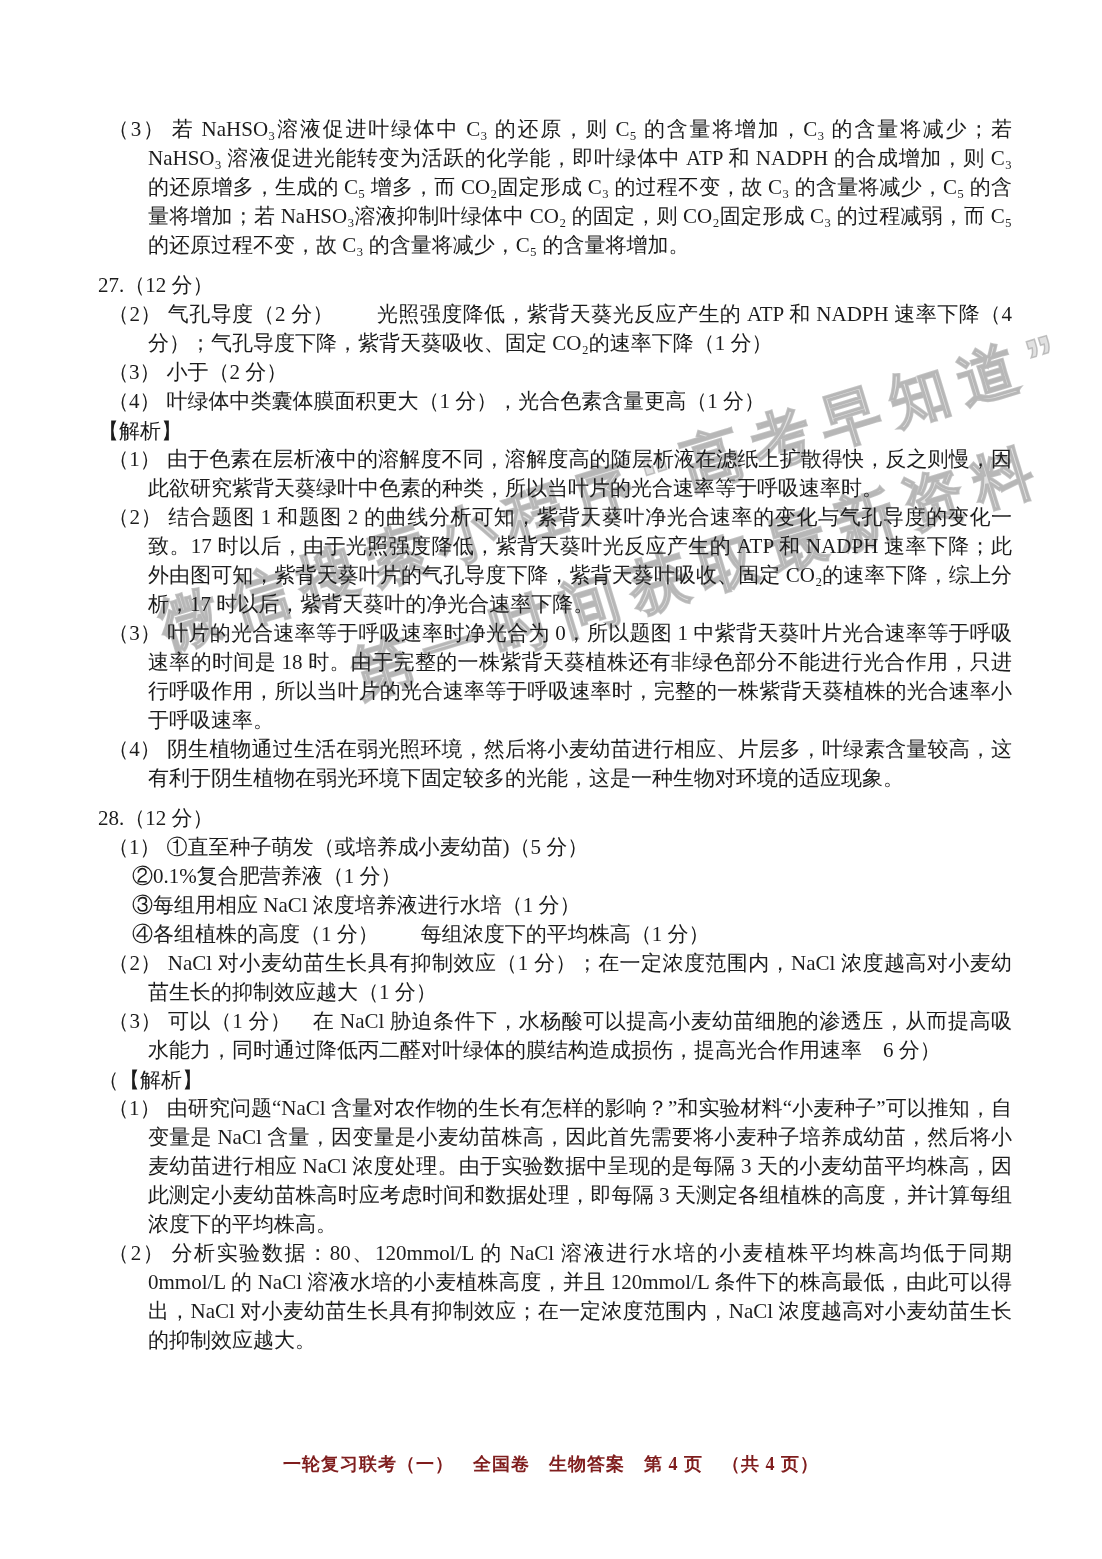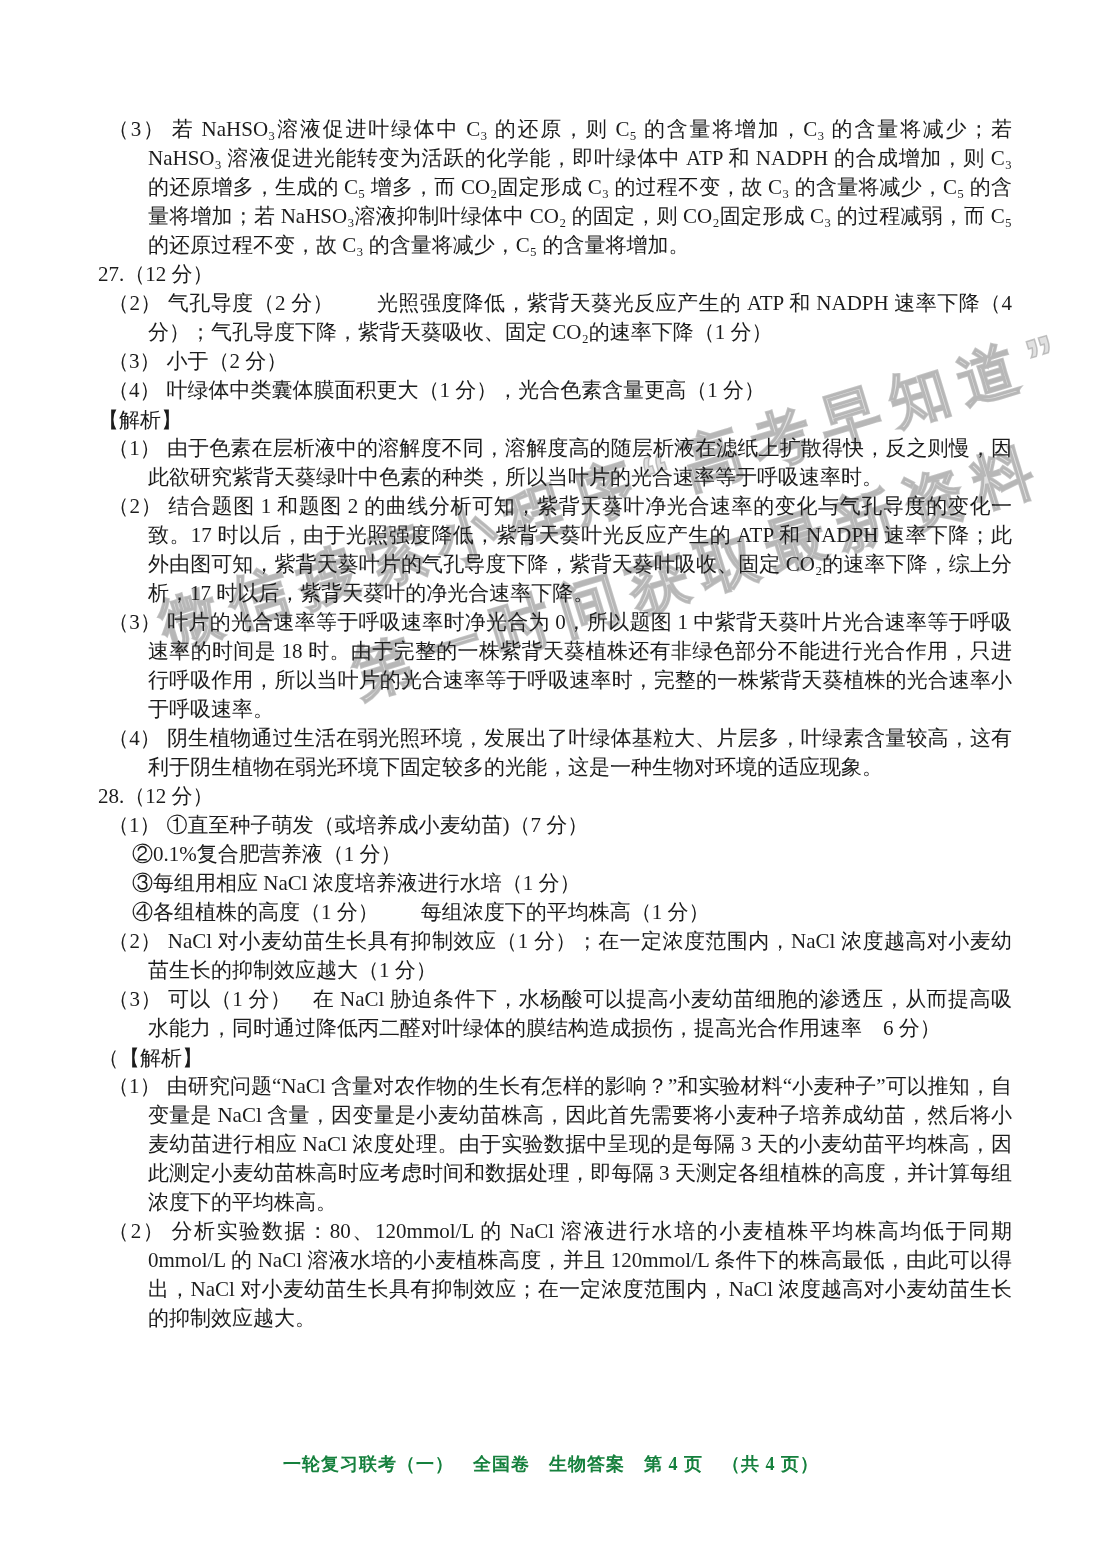--- a/index.html
+++ b/index.html
@@ -28,21 +28,21 @@
   .blk-item .lbl { margin-right: 6px; }
   .blk-head {
     padding-left: 3px;
     text-indent: 0;
   }
   .blk-head.bold { font-weight: normal; font-family: "Liberation Sans", "DejaVu Sans", sans-serif; }
   .blk-sub {
     padding-left: 37px;
     text-indent: 0;
   }
-  .sec-gap { margin-top: 0; }
+  .sec-gap { margin-top: 11px; }
 
   .watermark {
     position: absolute;
     left: 150px; top: 590px;
     z-index: 1;
     transform: rotate(-17deg);
     transform-origin: left top;
     font-family: "Liberation Sans", "DejaVu Sans", sans-serif;
     font-weight: bold;
     font-size: 60px;
@@ -55,21 +55,21 @@
   .wm-line2 { margin-left: 170px; margin-top: 22px; }
 
   .footer {
     position: absolute;
     left: 0; right: 0;
     top: 1452px;
     text-align: center;
     font-size: 18px;
     font-weight: bold;
     letter-spacing: 1px;
-    color: #15803d;
+    color: #7f1d1d;
     z-index: 2;
   }
 </style>
 </head>
 <body>
 
 <div class="page">
 
   <div class="watermark">
     <div class="wm-line wm-line1">微信搜索小程序“高考早知道”</div>
@@ -84,25 +84,25 @@
 
     <div class="blk-item"><span class="lbl">（2）</span><span>气孔导度（2 分）　　光照强度降低，紫背天葵光反应产生的 ATP 和 NADPH 速率下降（4 分）；气孔导度下降，紫背天葵吸收、固定 CO₂的速率下降（1 分）</span></div>
     <div class="blk-item"><span class="lbl">（3）</span><span>小于（2 分）</span></div>
     <div class="blk-item"><span class="lbl">（4）</span><span>叶绿体中类囊体膜面积更大（1 分），光合色素含量更高（1 分）</span></div>
 
     <div class="blk-head bold">【解析】</div>
 
     <div class="blk-item"><span class="lbl">（1）</span><span>由于色素在层析液中的溶解度不同，溶解度高的随层析液在滤纸上扩散得快，反之则慢，因此欲研究紫背天葵绿叶中色素的种类，所以当叶片的光合速率等于呼吸速率时。</span></div>
     <div class="blk-item"><span class="lbl">（2）</span><span>结合题图 1 和题图 2 的曲线分析可知，紫背天葵叶净光合速率的变化与气孔导度的变化一致。17 时以后，由于光照强度降低，紫背天葵叶光反应产生的 ATP 和 NADPH 速率下降；此外由图可知，紫背天葵叶片的气孔导度下降，紫背天葵叶吸收、固定 CO₂的速率下降，综上分析，17 时以后，紫背天葵叶的净光合速率下降。</span></div>
     <div class="blk-item"><span class="lbl">（3）</span><span>叶片的光合速率等于呼吸速率时净光合为 0，所以题图 1 中紫背天葵叶片光合速率等于呼吸速率的时间是 18 时。由于完整的一株紫背天葵植株还有非绿色部分不能进行光合作用，只进行呼吸作用，所以当叶片的光合速率等于呼吸速率时，完整的一株紫背天葵植株的光合速率小于呼吸速率。</span></div>
-    <div class="blk-item"><span class="lbl">（4）</span><span>阴生植物通过生活在弱光照环境，发展出了叶绿体基粒大、片层多，叶绿素含量较高，这有利于阴生植物在弱光环境下固定较多的光能，这是一种生物对环境的适应现象。</span></div>
+    <div class="blk-item"><span class="lbl">（4）</span><span>阴生植物通过生活在弱光照环境，然后将小麦幼苗进行相应、片层多，叶绿素含量较高，这有利于阴生植物在弱光环境下固定较多的光能，这是一种生物对环境的适应现象。</span></div>
 
     <div class="blk-head sec-gap">28.（12 分）</div>
 
-    <div class="blk-item"><span class="lbl">（1）</span><span>①直至种子萌发（或培养成小麦幼苗)（7 分）</span></div>
+    <div class="blk-item"><span class="lbl">（1）</span><span>①直至种子萌发（或培养成小麦幼苗)（5 分）</span></div>
     <div class="blk-sub">②0.1%复合肥营养液（1 分）</div>
     <div class="blk-sub">③每组用相应 NaCl 浓度培养液进行水培（1 分）</div>
     <div class="blk-sub">④各组植株的高度（1 分）　　每组浓度下的平均株高（1 分）</div>
     <div class="blk-item"><span class="lbl">（2）</span><span>NaCl 对小麦幼苗生长具有抑制效应（1 分）；在一定浓度范围内，NaCl 浓度越高对小麦幼苗生长的抑制效应越大（1 分）</span></div>
     <div class="blk-item"><span class="lbl">（3）</span><span>可以（1 分）　在 NaCl 胁迫条件下，水杨酸可以提高小麦幼苗细胞的渗透压，从而提高吸水能力，同时通过降低丙二醛对叶绿体的膜结构造成损伤，提高光合作用速率　6 分）</span></div>
 
     <div class="blk-head bold">（【解析】</div>
 
     <div class="blk-item"><span class="lbl">（1）</span><span>由研究问题“NaCl 含量对农作物的生长有怎样的影响？”和实验材料“小麦种子”可以推知，自变量是 NaCl 含量，因变量是小麦幼苗株高，因此首先需要将小麦种子培养成幼苗，然后将小麦幼苗进行相应 NaCl 浓度处理。由于实验数据中呈现的是每隔 3 天的小麦幼苗平均株高，因此测定小麦幼苗株高时应考虑时间和数据处理，即每隔 3 天测定各组植株的高度，并计算每组浓度下的平均株高。</span></div>
     <div class="blk-item"><span class="lbl">（2）</span><span>分析实验数据：80、120mmol/L 的 NaCl 溶液进行水培的小麦植株平均株高均低于同期 0mmol/L 的 NaCl 溶液水培的小麦植株高度，并且 120mmol/L 条件下的株高最低，由此可以得出，NaCl 对小麦幼苗生长具有抑制效应；在一定浓度范围内，NaCl 浓度越高对小麦幼苗生长的抑制效应越大。</span></div>

